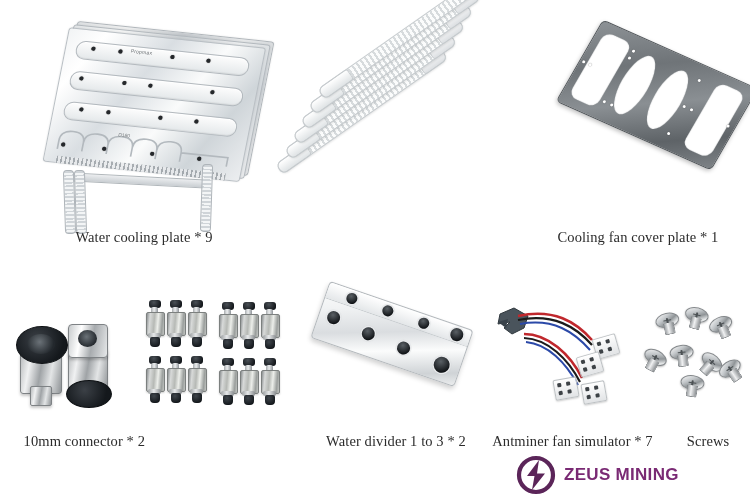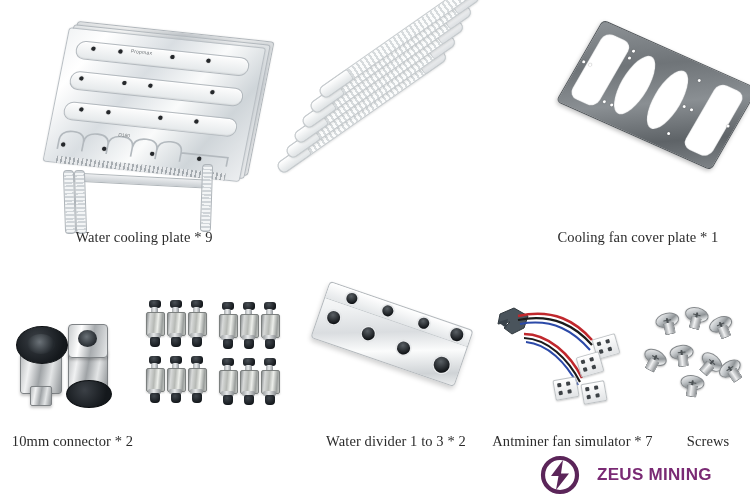--- a/index.html
+++ b/index.html
@@ -239,22 +239,22 @@
   }
   .sc .x{position:absolute;left:7px;top:3.5px;width:8px;height:6px;}
   .sc .x:before,.sc .x:after{
     content:"";position:absolute;background:#4c5154;border-radius:1px;
   }
   .sc .x:before{left:3.2px;top:0;width:1.6px;height:6px;}
   .sc .x:after{left:0;top:2.2px;width:8px;height:1.6px;}
 
   
   .logo{
-    position:absolute;left:540px;top:452px;width:210px;height:46px;
-    display:flex;align-items:center;gap:17px;text-align:right;
+    position:absolute;left:516px;top:452px;width:210px;height:46px;
+    display:flex;align-items:center;gap:8px;text-align:right;
   }
   .logo .mark{width:40px;height:40px;flex:0 0 40px;}
   .logo .txt{display:flex;flex-direction:column;line-height:1.02;}
   .logo .l1{
     font-family:"Liberation Sans",sans-serif;font-weight:bold;font-size:17px;
     color:#7a2a74;letter-spacing:.3px;
   }
   .logo .l2{
     font-family:"Liberation Sans",sans-serif;font-weight:bold;font-size:15px;
     color:#4b1a45;letter-spacing:.2px;
@@ -563,21 +563,21 @@
       <div class="shank"></div>
     </div>
     <div class="screw" style="left:46px;top:70px;transform:rotate(8deg);">
       <div class="head">
           <div class="x"></div>
         </div>
       <div class="shank"></div>
     </div>
   </div>
 
-  <div class="caption" style="left:0px;top:432px;width:145px;">10mm connector * 2</div>
+  <div class="caption" style="left:0px;top:432px;width:145px;text-align:right;">10mm connector * 2</div>
   <div class="caption" style="left:316px;top:432px;width:160px;">Water divider 1 to 3 * 2</div>
   <div class="caption" style="left:480px;top:432px;width:185px;">Antminer fan simulator * 7</div>
   <div class="caption" style="left:668px;top:432px;width:80px;">Screws</div>
 
   <div class="logo">
     <span class="mark">
       <svg width="40" height="40" viewBox="0 0 40 40">
         <circle cx="20" cy="20" r="17" fill="none" stroke="#5b2559" stroke-width="4.2"></circle>
         <path d="M23,5 L11,21 L18.5,21 L16,35 L29,18.5 L21,18.5 Z" fill="#5b2559"></path>
       </svg>

